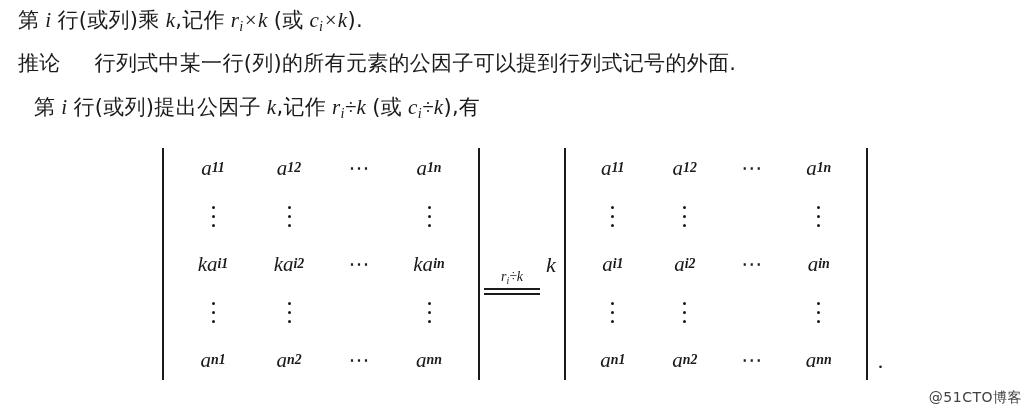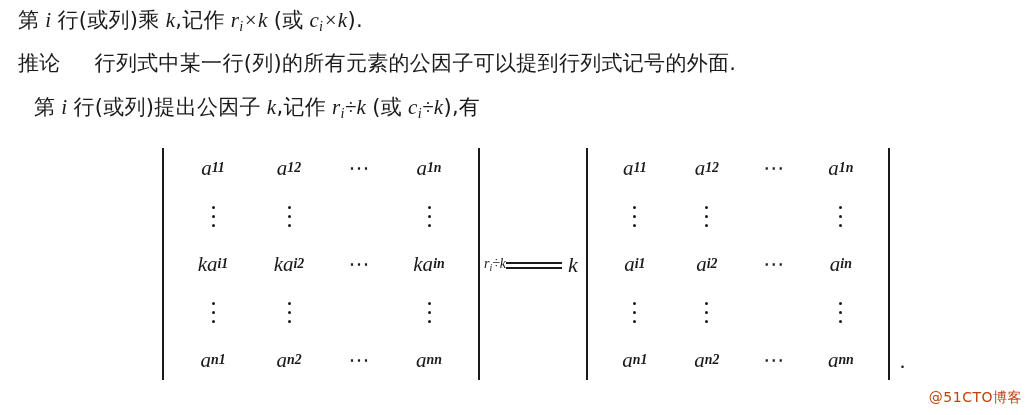--- a/index.html
+++ b/index.html
@@ -106,26 +106,26 @@
   .cdots {
     font-style: normal;
     font-size: 21px;
     letter-spacing: 2px;
   }
   .blank { height: 32px; }
 
   
   .op {
     display: flex;
-    flex-direction: row;
+    flex-direction: column;
     align-items: center;
     justify-content: center;
     margin: 0 2px 0 2px;
     position: relative;
-    top: 2px;
+    top: 18px;
   }
   .op-label {
     font-family: "Liberation Serif", "DejaVu Serif", serif;
     font-style: italic;
     font-size: 14px;
     margin-bottom: 3px;
     white-space: nowrap;
   }
   .op-label .sub { font-size: 0.7em; }
   .eqlines {
@@ -153,21 +153,21 @@
     margin-left: 8px;
     position: relative;
     top: -6px;
   }
   .watermark {
     position: absolute;
     right: 14px;
     bottom: 8px;
     font-family: "DejaVu Sans", "Liberation Sans", sans-serif;
     font-size: 14px;
-    color: #c2410c;
+    color: #404040;
     letter-spacing: 0.5px;
   }
 </style>
 </head>
 <body>
 
 <div class="page">
 
   <div class="text-line" style="left:18px; top:10px;">
     <span class="cn">第</span><span class="gap-sm"></span><span class="it">i</span><span class="gap-sm"></span><span class="cn">行(或列)乘</span><span class="gap-sm"></span><span class="it">k</span><span class="cn">,记作</span><span class="gap-sm"></span><span class="it">r</span><span class="sub">i</span><span class="it">×k</span><span class="gap-sm"></span><span class="cn">(或</span><span class="gap-sm"></span><span class="it">c</span><span class="sub">i</span><span class="it">×k</span><span class="cn">).</span>

